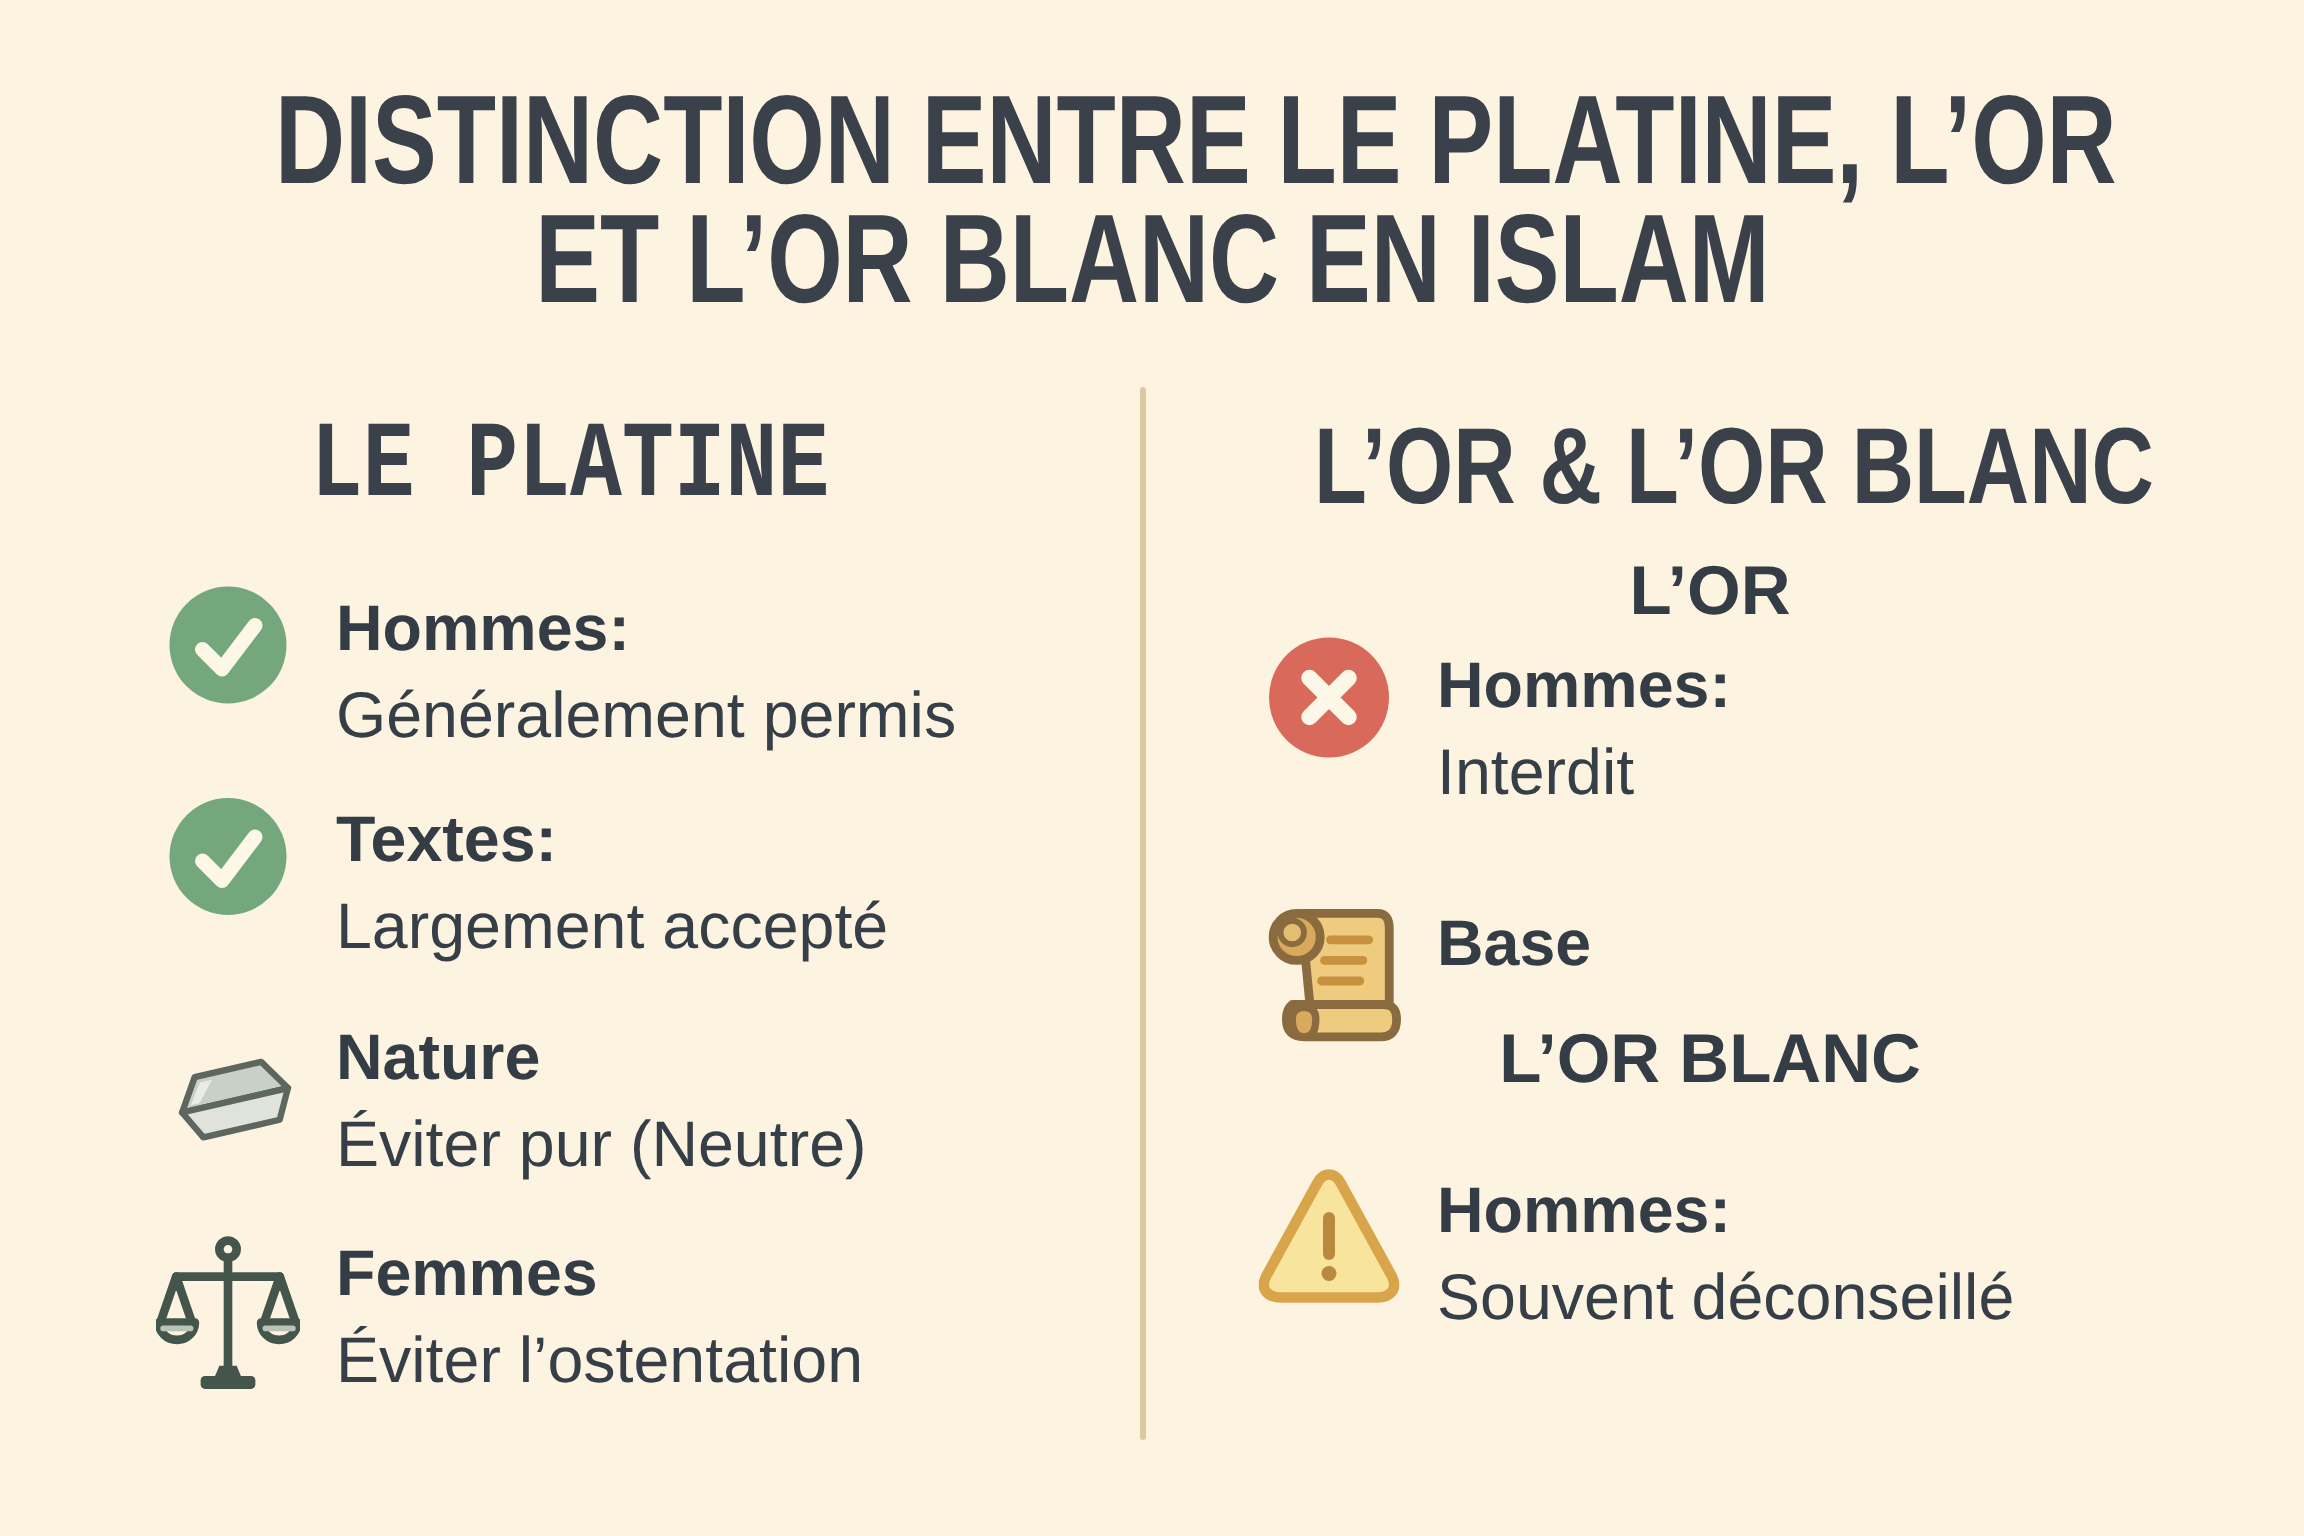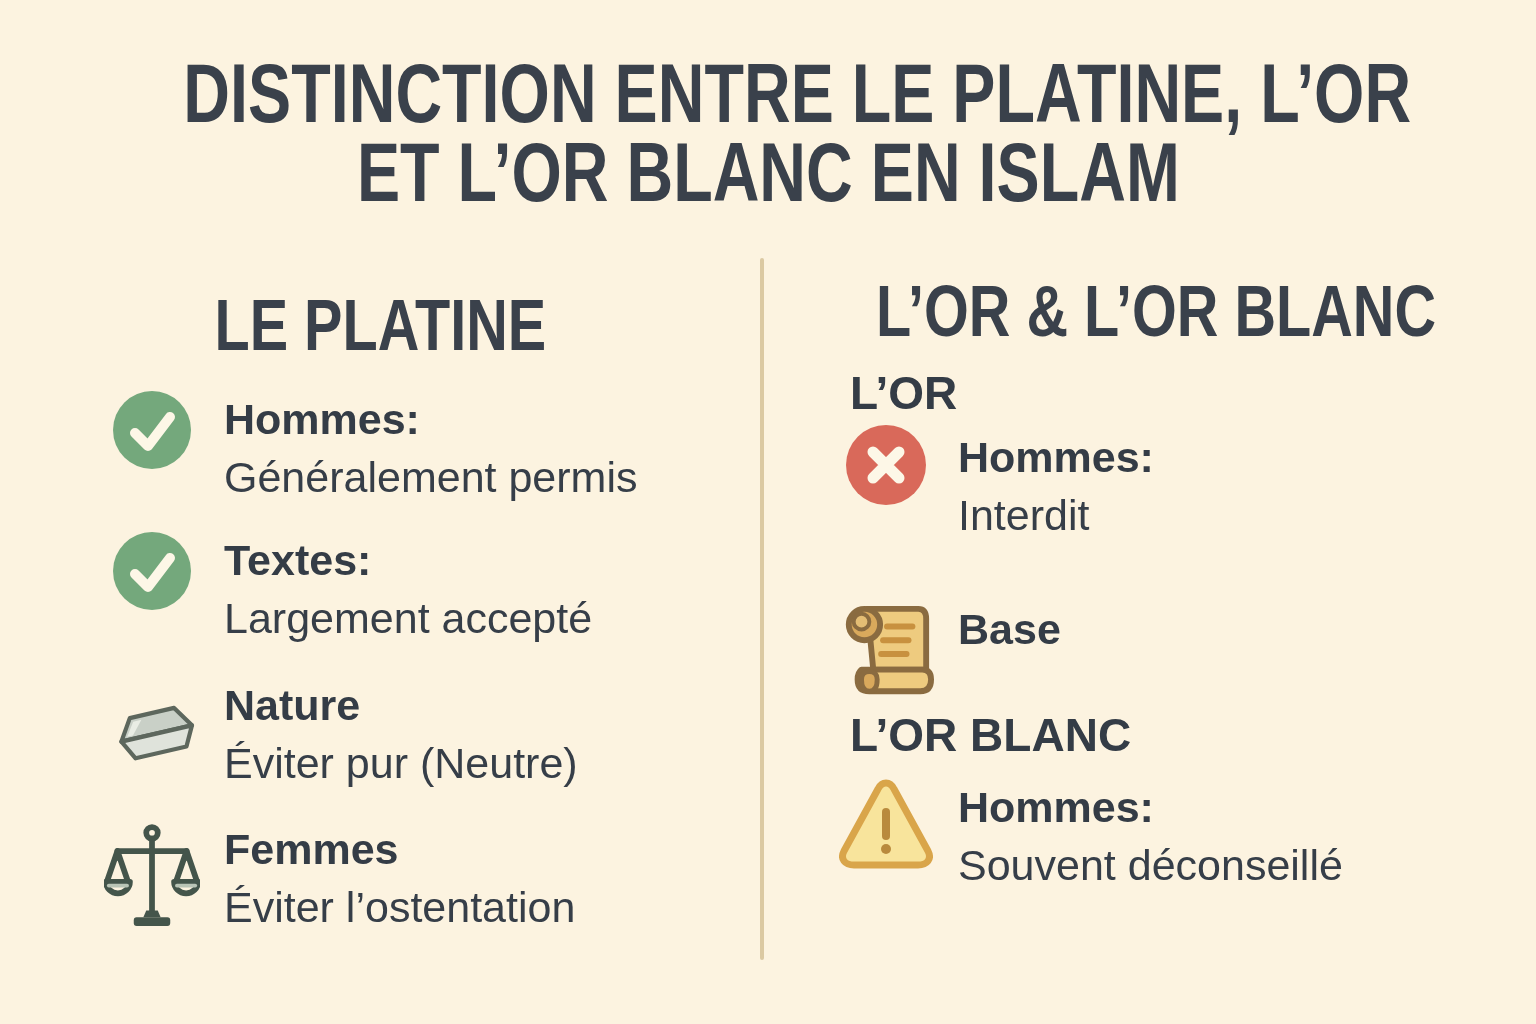--- a/index.html
+++ b/index.html
@@ -31,21 +31,21 @@
     color: #3a414b;
     letter-spacing: 0px;
   }
   .col-header {
     position: absolute;
     text-align: center;
     font-weight: bold;
     font-size: 72px; line-height: 74px;
     color: #3a414b;
   }
-  #left-header { left: 0; top: 288px; width: 760px; }
+  #left-header { left: 0; top: 274px; width: 760px; font-family: Liberation Mono, monospace; }
   #right-header { left: 776px; top: 274px; width: 760px; }
   .divider {
     position: absolute;
     left: 760px; top: 258px;
     width: 4px; height: 702px;
     background: #dbc9a2;
     border-radius: 2px;
   }
   .item {
     position: absolute;
@@ -57,26 +57,27 @@
     width: 96px;
     display: flex;
     justify-content: center;
   }
   .item .text { margin-left: 24px; font-size: 43px; line-height: 58px; }
   .item .label { font-weight: bold; color: #343c46; }
   .item .value { font-weight: normal; color: #363e48; }
   .subtitle {
     position: absolute;
     left: 850px; width: 580px;
+    text-align: center;
     font-weight: bold;
     font-size: 46px; line-height: 50px;
     color: #343c46;
   }
   #subtitle-or { top: 368px; }
-  #subtitle-or-blanc { top: 710px; }
+  #subtitle-or-blanc { top: 680px; }
   svg { display: block; }
 </style>
 </head>
 <body>
 
 <div class="page-title">
   <div><span class="condensed">DISTINCTION ENTRE LE PLATINE, L’OR</span></div>
   <div><span class="condensed">ET L’OR BLANC EN ISLAM</span></div>
 </div>
 

